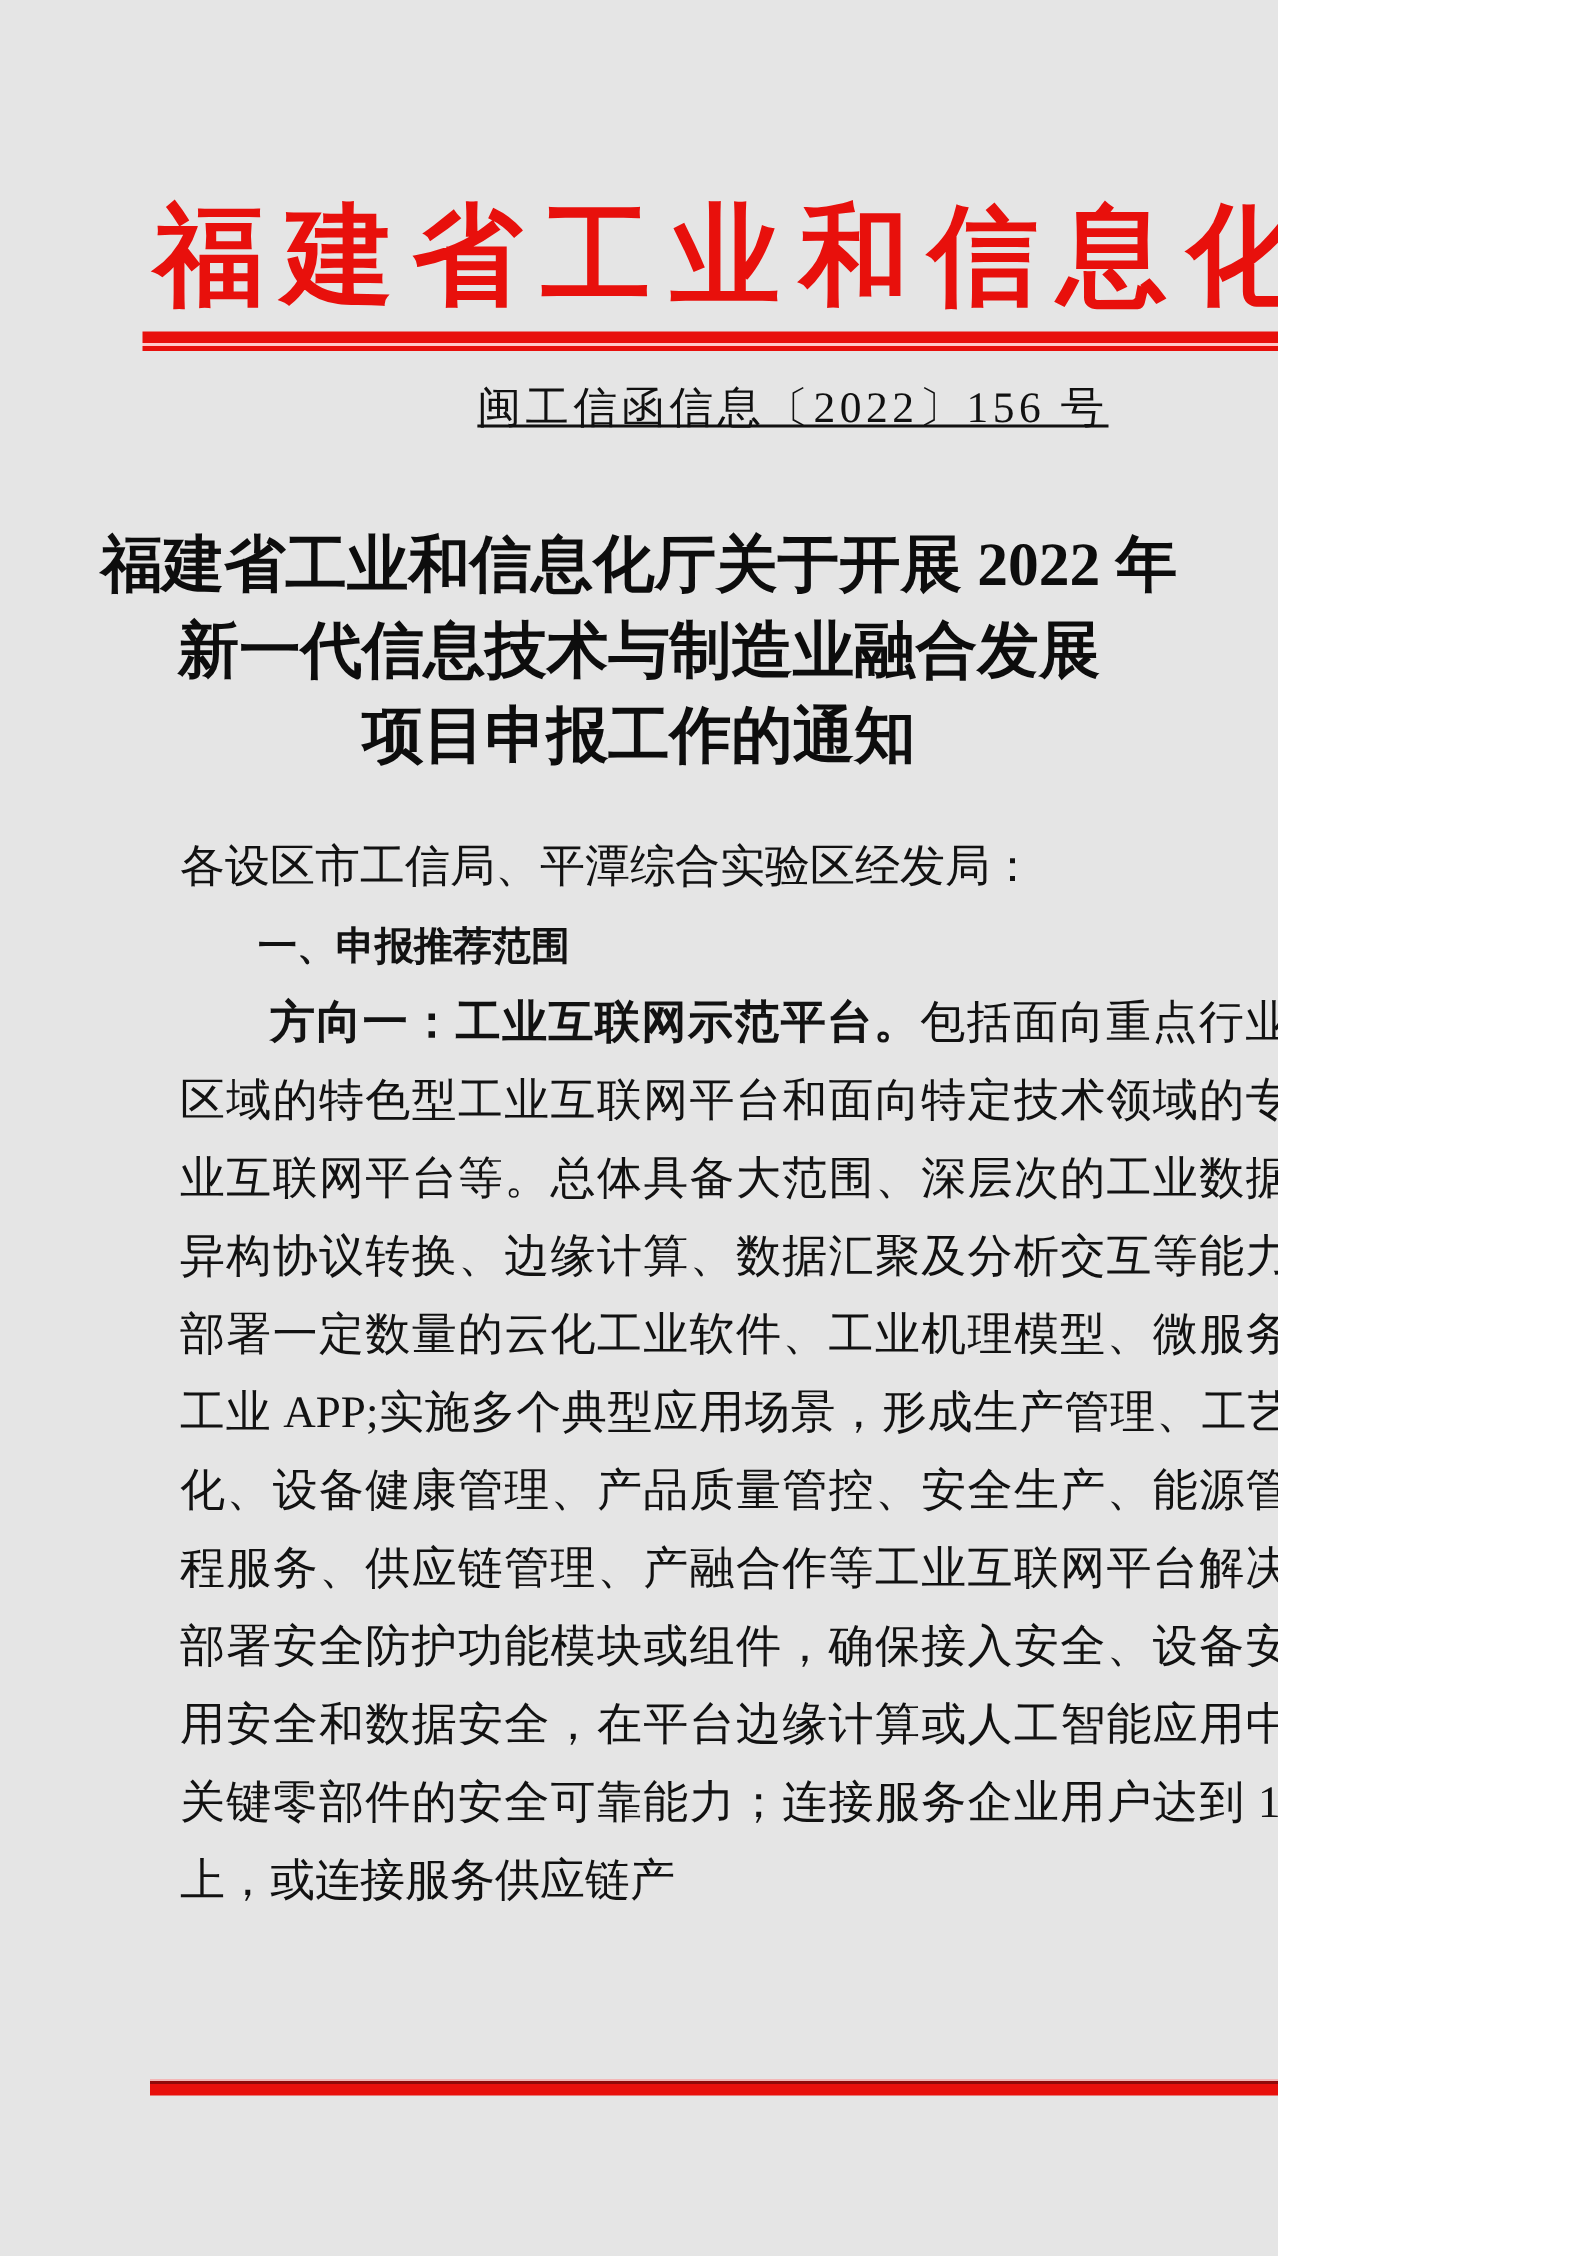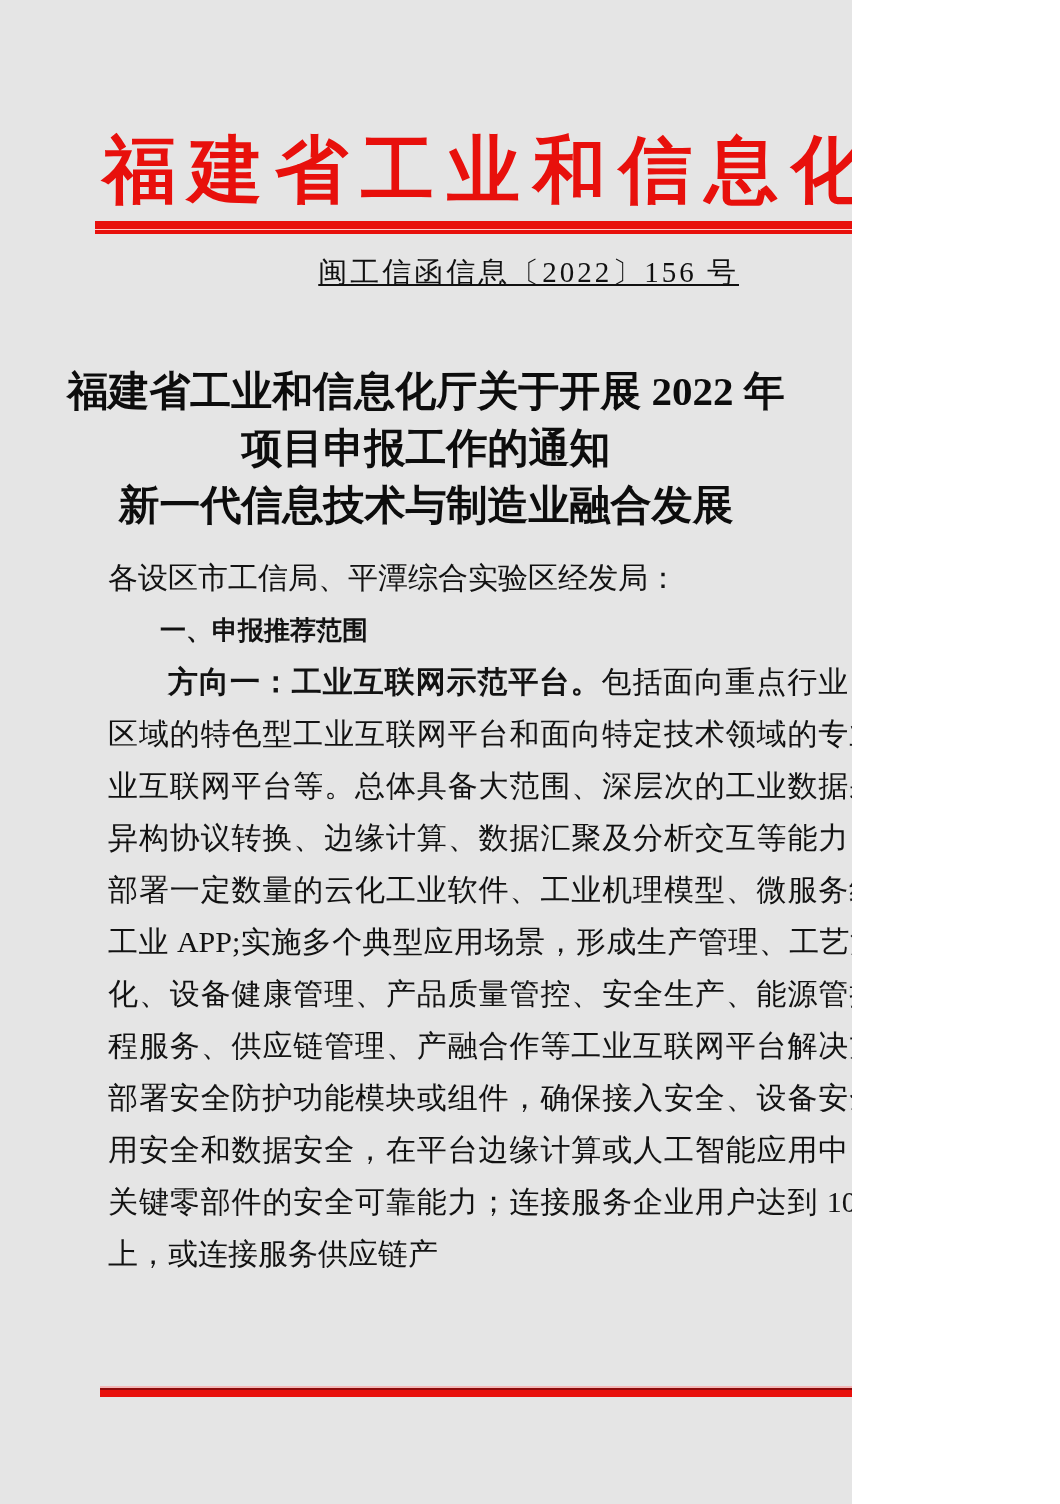--- a/index.html
+++ b/index.html
@@ -24,24 +24,23 @@
   .doc-number {
     position:absolute; top:252px; left:0; right:113px;
     text-align:right; font-size:29px; line-height:40px; letter-spacing:3px;
     color:#111;
     text-decoration:underline;
   }
   .title {
     position:absolute; top:348px; left:0; width:100%;
     text-align:center; font-weight:bold; font-size:41px; line-height:57px;
     color:#0d0d0d;
-    margin-top:15px;
   }
   .body-block {
-    position:absolute; top:552px; left:108px; width:833px; height:832px;
+    position:absolute; top:552px; left:120px; width:833px; height:832px;
     overflow:hidden;
     font-size:30px; line-height:52px;
     text-align:justify; text-justify:inter-ideograph;
     color:#121212;
   }
   .body-block p { margin:0; text-indent:2em; }
   .body-block p.salutation { text-indent:0; }
   .section-heading {
     font-family:"Liberation Sans", sans-serif;
     font-weight:bold; font-size:26px;
@@ -61,22 +60,22 @@
 <div class="page">
 
   <div class="letterhead">福建省工业和信息化厅</div>
 
   <div class="rule-top"></div>
 
   <div class="doc-number">闽工信函信息〔2022〕156 号</div>
 
   <div class="title">
     <div>福建省工业和信息化厅关于开展 2022 年</div>
+    <div>新一代信息技术与制造业融合发展</div>
     <div>项目申报工作的通知</div>
-    <div>新一代信息技术与制造业融合发展</div>
   </div>
 
   <div class="body-block">
     <p class="salutation">各设区市工信局、平潭综合实验区经发局：</p>
     <p class="section-heading">一、申报推荐范围</p>
     <p class="para"><span class="direction-label">方向一：工业互联网示范平台。</span><span>包括面向重点行业、重点区域的特色型工业互联网平台和面向特定技术领域的专业型工业互联网平台等。总体具备大范围、深层次的工业数据采集、异构协议转换、边缘计算、数据汇聚及分析交互等能力；开发部署一定数量的云化工业软件、工业机理模型、微服务组件或工业 APP;实施多个典型应用场景，形成生产管理、工艺流程优化、设备健康管理、产品质量管控、安全生产、能源管控、远程服务、供应链管理、产融合作等工业互联网平台解决方案；部署安全防护功能模块或组件，确保接入安全、设备安全、应用安全和数据安全，在平台边缘计算或人工智能应用中，具备关键零部件的安全可靠能力；连接服务企业用户达到 100 家以上，或连接服务供应链产</span></p>
   </div>
 
   <div class="rule-bottom"></div>
 

